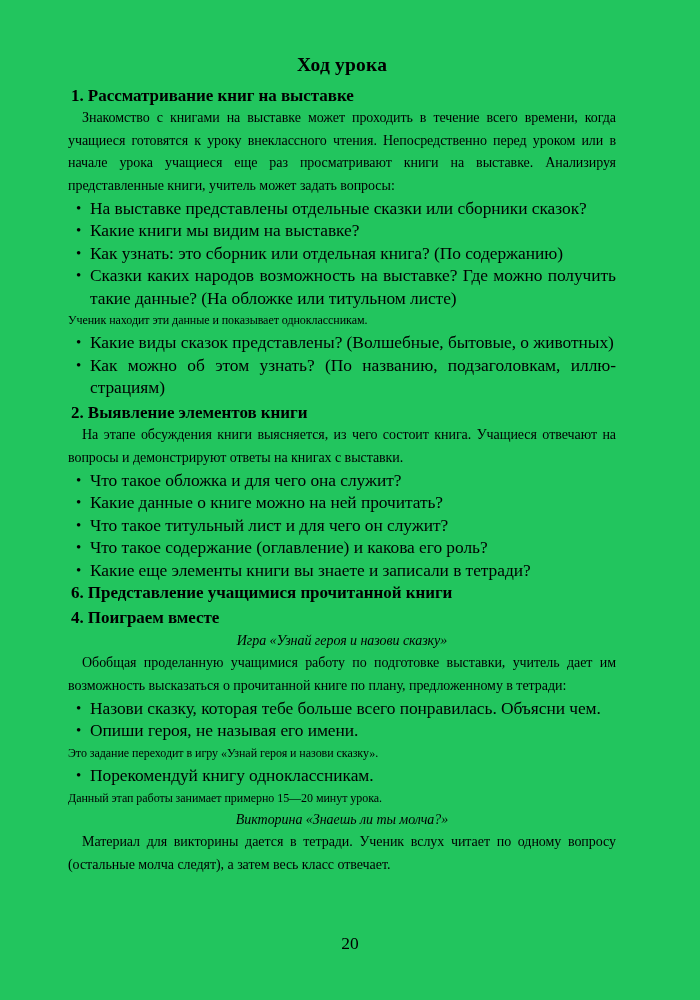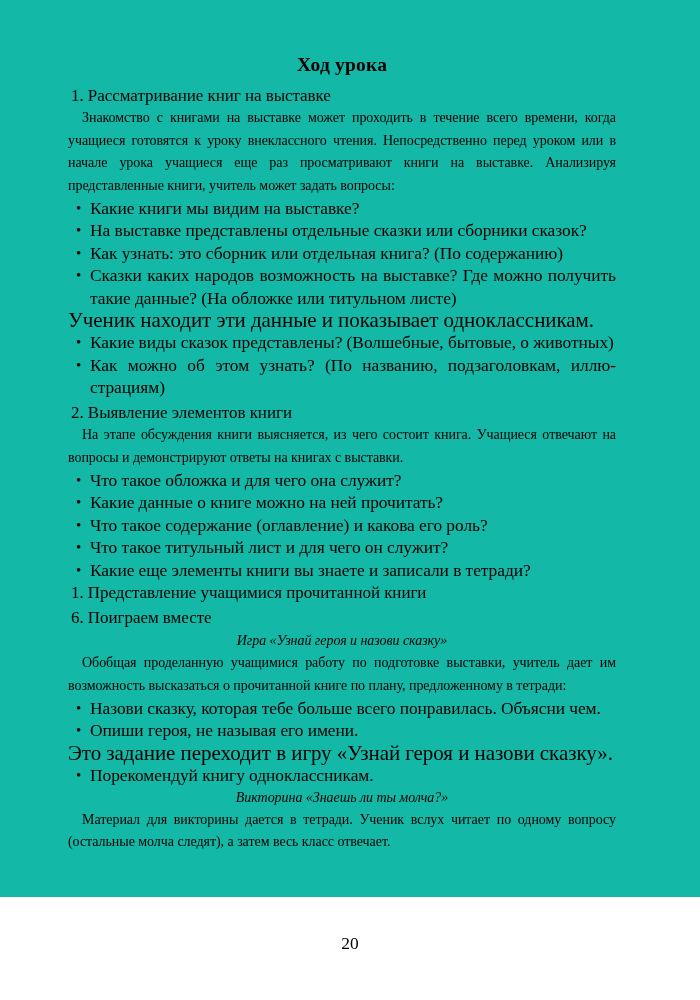--- a/index.html
+++ b/index.html
@@ -15,43 +15,43 @@
     font-family: "Liberation Serif", "DejaVu Serif", serif;
     color: #000000;
     overflow: hidden;
   }
 
   .page {
     position: absolute;
     left: 0;
     top: 0;
     width: 700px;
-    height: 897px;
-    background: #14b8a6;
+    height: 1000px;
+    background: #22c55e;
   }
 
   .content {
     position: absolute;
     left: 68px;
     top: 54px;
     width: 548px;
   }
 
   .doc-title {
     font-size: 19.5px;
     font-weight: bold;
     text-align: center;
     letter-spacing: 0.2px;
     margin: 0 0 9px 0;
     line-height: 22px;
   }
 
   .section-heading {
     font-size: 17px;
-    font-weight: normal;
+    font-weight: bold;
     line-height: 22.4px;
     margin: 0;
     padding: 0 0 0 3px;
     letter-spacing: -0.05px;
   }
 
   .para {
     font-size: 14px;
     line-height: 22.4px;
     margin: 0;
@@ -91,21 +91,21 @@
     content: "\2022";
     position: absolute;
     left: 8px;
     top: 0;
     font-size: 15px;
     line-height: 22.4px;
   }
 
   
   .list-note {
-    font-size: 21px;
+    font-size: 12px;
     line-height: 22.4px;
     margin: 0;
     text-indent: 0;
     text-align: left;
     letter-spacing: -0.05px;
   }
 
   .block {
     margin: 0;
   }
@@ -128,66 +128,67 @@
 
 <div class="page">
   <div class="content">
 
     <h1 class="doc-title">Ход урока</h1>
 
     <div class="block">
       <h2 class="section-heading">1. Рассматривание книг на выставке</h2>
       <p class="para">Знакомство с книгами на выставке может проходить в течение всего времени, когда учащиеся готовятся к уроку внеклассного чтения. Непосредственно перед уроком или в начале урока учащиеся еще раз просматривают книги на выставке. Анализируя представленные книги, учитель может задать вопросы:</p>
       <ul class="bullets">
+        <li>На выставке представлены отдельные сказки или сборники сказок?</li>
         <li>Какие книги мы видим на выставке?</li>
-        <li>На выставке представлены отдельные сказки или сборники сказок?</li>
         <li>Как узнать: это сборник или отдельная книга? (По содержанию)</li>
         <li class="justified">Сказки каких народов возможность на выставке? Где можно полу­чить такие данные? (На обложке или титульном листе)</li>
       </ul>
       <p class="list-note">Ученик находит эти данные и показывает одноклассникам.</p>
       <ul class="bullets">
         <li class="justified">Какие виды сказок представлены? (Волшебные, бытовые, о жи­вотных)</li>
         <li class="justified">Как можно об этом узнать? (По названию, подзаголовкам, иллю­страциям)</li>
       </ul>
     </div>
 
     <div class="gap-md"></div>
 
     <div class="block">
       <h2 class="section-heading">2. Выявление элементов книги</h2>
       <p class="para">На этапе обсуждения книги выясняется, из чего состоит книга. Учащиеся отвечают на вопросы и демонстрируют ответы на книгах с выставки.</p>
       <ul class="bullets">
         <li>Что такое обложка и для чего она служит?</li>
         <li>Какие данные о книге можно на ней прочитать?</li>
+        <li>Что такое титульный лист и для чего он служит?</li>
         <li>Что такое содержание (оглавление) и какова его роль?</li>
-        <li>Что такое титульный лист и для чего он служит?</li>
         <li>Какие еще элементы книги вы знаете и записали в тетради?</li>
       </ul>
     </div>
 
     <div class="gap-sm"></div>
 
     <div class="block">
-      <h2 class="section-heading">1. Представление учащимися прочитанной книги</h2>
+      <h2 class="section-heading">6. Представление учащимися прочитанной книги</h2>
     </div>
 
     <div class="gap-md"></div>
 
     <div class="block">
-      <h2 class="section-heading">6. Поиграем вместе</h2>
+      <h2 class="section-heading">4. Поиграем вместе</h2>
       <p class="para italic">Игра «Узнай героя и назови сказку»</p>
       <p class="para">Обобщая проделанную учащимися работу по подготовке выставки, учитель дает им возможность высказаться о прочитанной книге по пла­ну, предложенному в тетради:</p>
       <ul class="bullets">
         <li>Назови сказку, которая тебе больше всего понравилась. Объясни чем.</li>
         <li>Опиши героя, не называя его имени.</li>
       </ul>
       <p class="list-note">Это задание переходит в игру «Узнай героя и назови сказку».</p>
       <ul class="bullets">
         <li>Порекомендуй книгу одноклассникам.</li>
       </ul>
+      <p class="list-note">Данный этап работы занимает примерно 15—20 минут урока.</p>
       <p class="para italic">Викторина «Знаешь ли ты молча?»</p>
       <p class="para">Материал для викторины дается в тетради. Ученик вслух читает по одному вопросу (остальные молча следят), а затем весь класс отвечает.</p>
     </div>
 
   </div>
 
   <div class="page-number">20</div>
 </div>
 
 </body></html>

